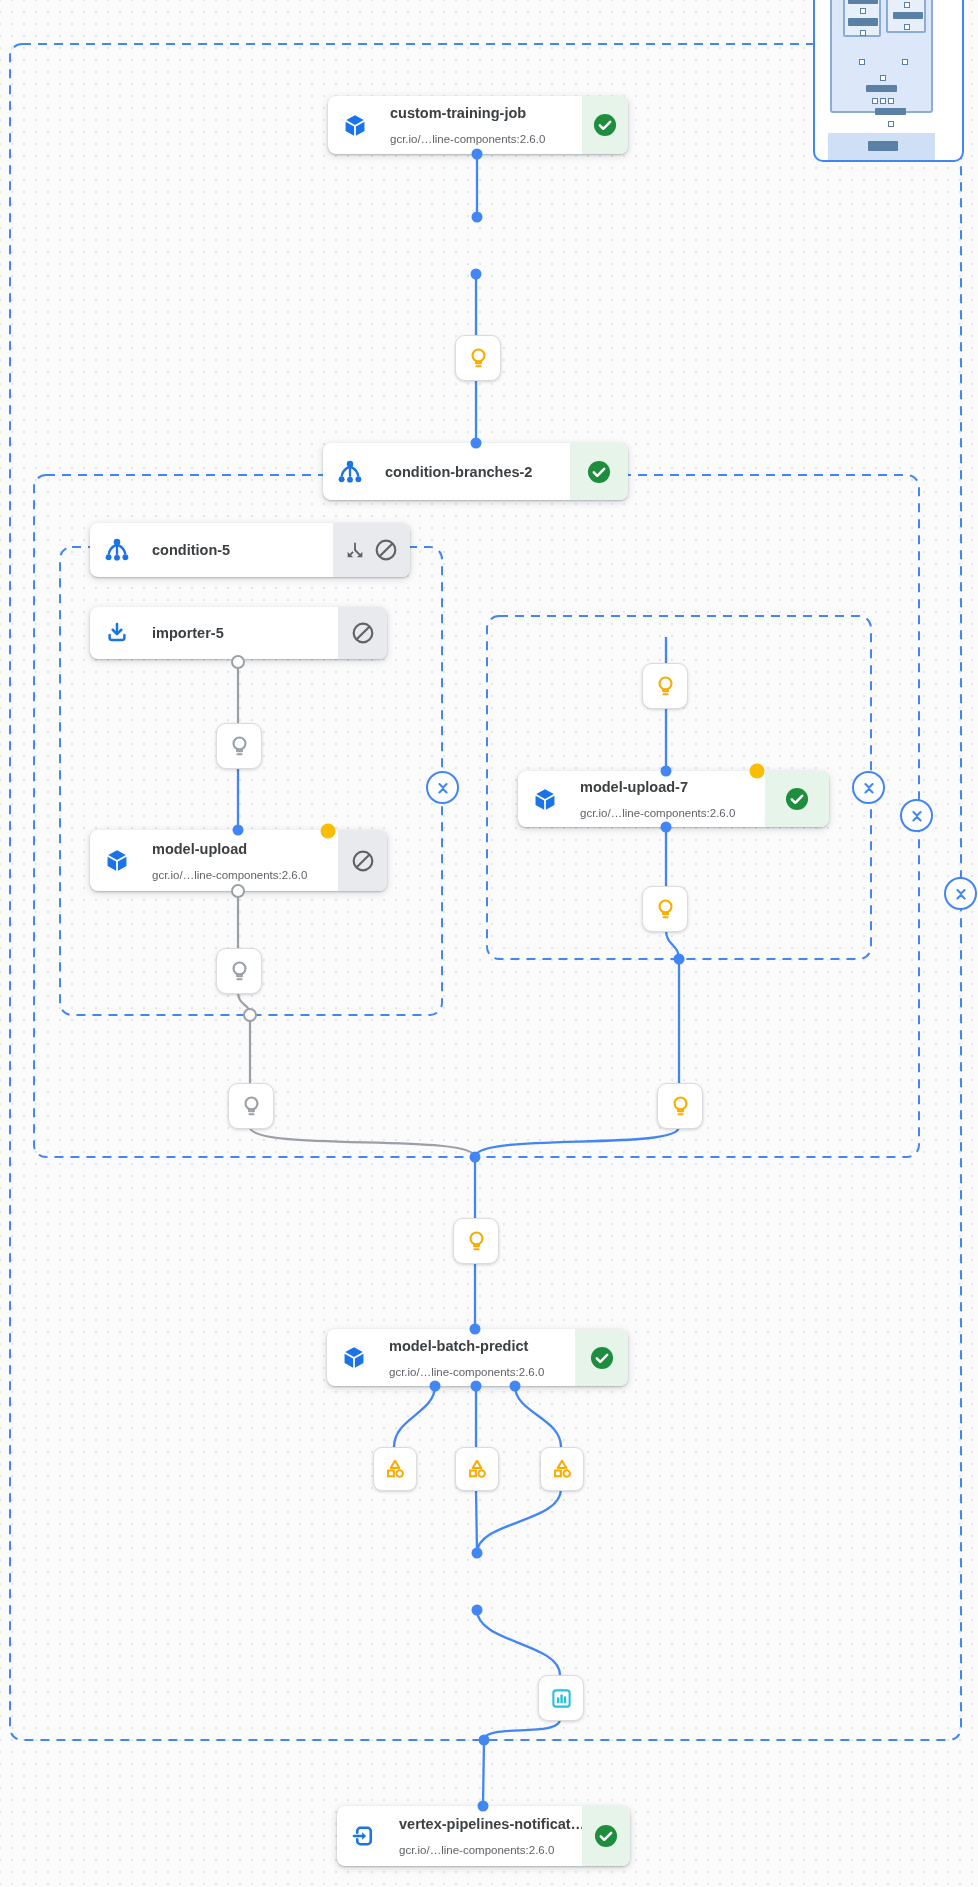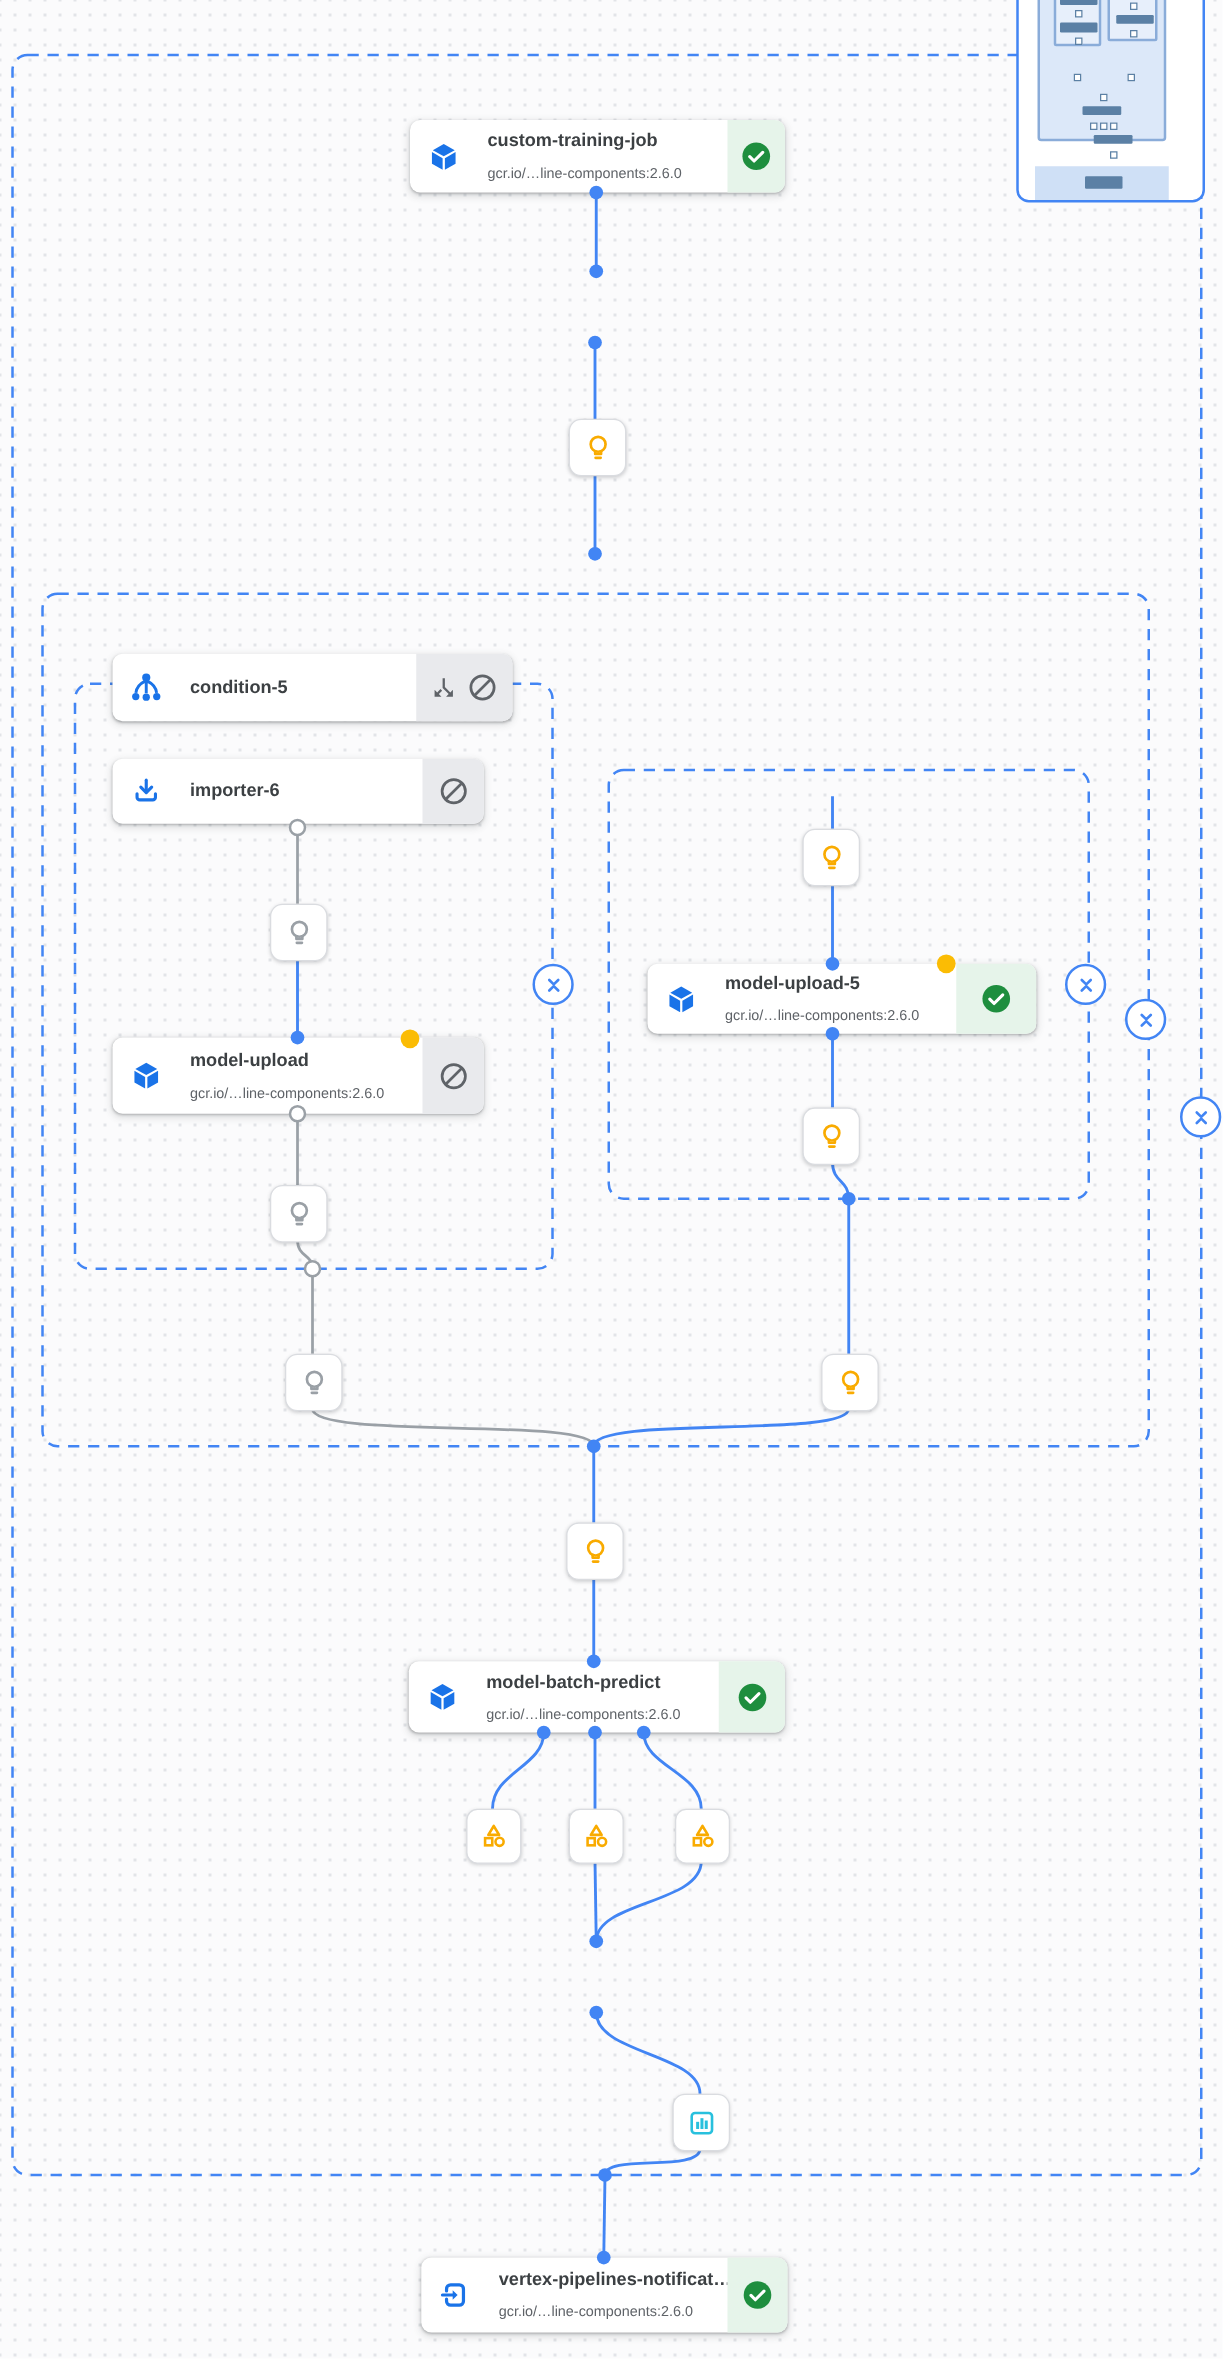--- a/index.html
+++ b/index.html
@@ -178,20 +178,33 @@
       <div class="nsub">gcr.io/…line-components:2.6.0</div>
     </div>
     <div class="nstatus st-green" style="flex-basis:46px">
       <svg class="ic c-green" width="26" height="26" viewBox="0 0 24 24">
           <use href="#i-check"></use>
         </svg>
     </div>
   </div>
 
 
+  <div class="node" style="left:323px;top:443px;width:305px;height:57px">
+    <svg class="ic c-blue nicon" width="28" height="28" viewBox="0 0 24 24">
+        <use href="#i-dag"></use>
+      </svg>
+    <div class="ntext">
+        <div class="ntitle">condition-branches-2</div>
+      </div>
+    <div class="nstatus st-green" style="flex-basis:58px">
+      <svg class="ic c-green" width="26" height="26" viewBox="0 0 24 24">
+          <use href="#i-check"></use>
+        </svg>
+    </div>
+  </div>
 
   <div class="node" style="left:90px;top:523px;width:320px;height:54px">
     <svg class="ic c-blue nicon" width="28" height="28" viewBox="0 0 24 24">
         <use href="#i-dag"></use>
       </svg>
     <div class="ntext">
         <div class="ntitle">condition-5</div>
       </div>
     <div class="nstatus st-gray" style="flex-basis:77px">
       <svg class="ic c-grayic" width="22" height="22" viewBox="0 0 24 24">
@@ -202,21 +215,21 @@
         </svg>
     </div>
   </div>
 
 
   <div class="node" style="left:90px;top:607px;width:297px;height:52px">
     <svg class="ic c-blue nicon" width="26" height="26" viewBox="0 0 24 24">
         <use href="#i-download"></use>
       </svg>
     <div class="ntext">
-        <div class="ntitle">importer-6</div>
+        <div class="ntitle">importer-5</div>
       </div>
     <div class="nstatus st-gray" style="flex-basis:49px">
       <svg class="ic c-grayic" width="26" height="26" viewBox="0 0 24 24">
           <use href="#i-block"></use>
         </svg>
     </div>
   </div>
 
   <div class="node" style="left:90px;top:830px;width:297px;height:61px">
     <svg class="ic c-blue nicon" width="27" height="27" viewBox="0 0 24 24">
@@ -231,21 +244,21 @@
           <use href="#i-block"></use>
         </svg>
     </div>
   </div>
 
   <div class="node" style="left:518px;top:771px;width:311px;height:56px">
     <svg class="ic c-blue nicon" width="27" height="27" viewBox="0 0 24 24">
         <use href="#i-cube"></use>
       </svg>
     <div class="ntext">
-      <div class="ntitle">model-upload-5</div>
+      <div class="ntitle">model-upload-7</div>
       <div class="nsub">gcr.io/…line-components:2.6.0</div>
     </div>
     <div class="nstatus st-green" style="flex-basis:64px">
       <svg class="ic c-green" width="26" height="26" viewBox="0 0 24 24">
           <use href="#i-check"></use>
         </svg>
     </div>
   </div>
 
   <div class="node" style="left:327px;top:1329px;width:301px;height:57px">

